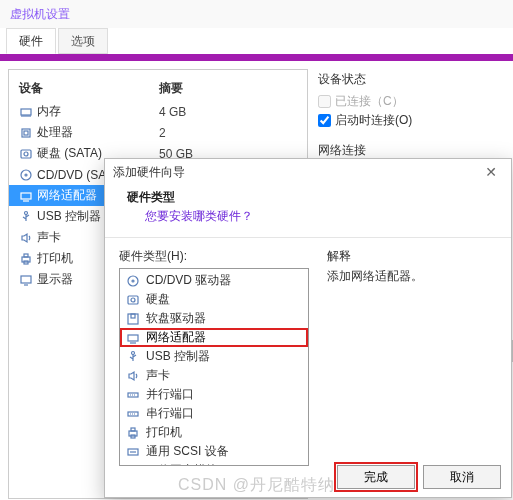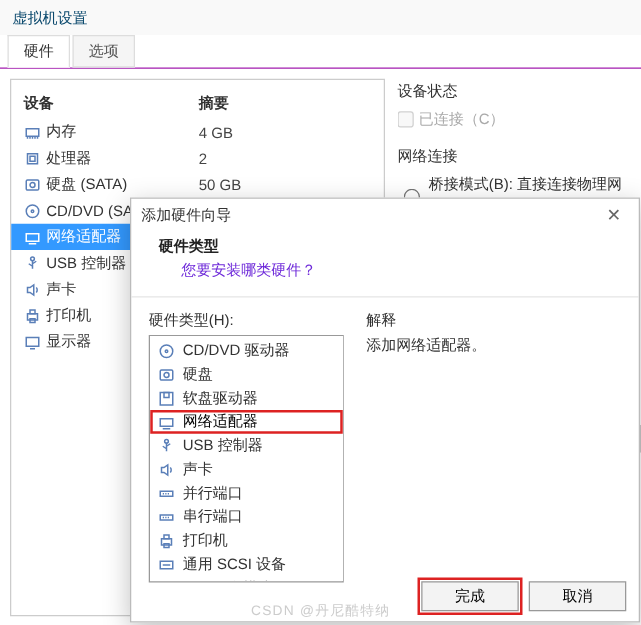--- a/index.html
+++ b/index.html
@@ -1,18 +1,18 @@
 <!DOCTYPE html>
 <html><head>
 <meta charset="utf-8">
 <style>
   * { box-sizing: border-box; font-family: "Microsoft YaHei", "Segoe UI", Tahoma, sans-serif; }
   body { margin: 0; width: 513px; height: 500px; background: #fff; font-size: 12px; color: #333; overflow: hidden; position: relative; }
-  .titlebar { height: 28px; line-height: 28px; padding-left: 10px; color: #0c4a6e; background: #f9f9f9; }
-  .tabs { display: flex; padding-left: 6px; border-bottom: 1px solid #a21caf; background: #fff; }
+  .titlebar { height: 28px; line-height: 28px; padding-left: 10px; color: #8b5cf6; background: #f9f9f9; }
+  .tabs { display: flex; padding-left: 6px; border-bottom: 7px solid #a21caf; background: #fff; }
   .tab { padding: 4px 12px 3px 12px; margin-right: 2px; border: 1px solid #ddd; border-bottom: 1px solid #fff; background: #fff; cursor: pointer; }
   .tab.inactive { background: #f5f5f5; border-bottom: 1px solid #ddd; color: #555; }
   .main-row { display: flex; padding: 8px; gap: 10px; align-items: flex-start; }
   .left-box { border: 1px solid #ccc; padding: 6px 0 6px 0; width: 300px; height: 430px; }
   .lh { display: flex; padding: 4px 10px; font-weight: 700; color: #333; }
   .lh .c1 { width: 140px; }
   .device-list .row { display: flex; padding: 2px 10px; align-items: center; }
   .device-list .c1 { width: 140px; display: flex; align-items: center; gap: 4px; }
   .device-list .c2 { color: #444; }
   .selected { background: #3399ff; color: #fff; }
@@ -27,32 +27,32 @@
   .radio-row { display: flex; align-items: center; gap: 4px; padding: 1px 0; }
 
   
   .wizard { position: absolute; left: 104px; top: 158px; width: 408px; height: 340px; background: #fff; border: 1px solid #bbb; box-shadow: 0 6px 20px rgba(0,0,0,0.25); }
   .wiz-title { height: 26px; display: flex; align-items: center; padding: 0 8px; font-size: 12px; color: #333; }
   .wiz-title .x { margin-left: auto; width: 24px; text-align: center; color: #666; cursor: pointer; font-size: 14px; }
   .wiz-head { padding: 4px 18px 12px 22px; border-bottom: 1px solid #e5e5e5; }
   .wiz-head .h1 { font-weight: bold; color: #222; margin-bottom: 2px; }
   .wiz-head .h2 { color: #6d28d9; padding-left: 18px; }
   .wiz-body { display: flex; padding: 10px 14px 0 14px; gap: 18px; height: 228px; }
-  .wiz-left { width: 156px; display:flex; flex-direction:column;justify-content:center; }
+  .wiz-left { width: 190px; display:flex; flex-direction:column;justify-content:center; }
   .wiz-right { flex: 1; }
   .lbl { margin-bottom: 3px; }
   .hw-list { border: 1px solid #999; flex:1; overflow-y: auto; background: #fff; padding: 2px 0; }
   .hw-item { display: flex; align-items: center; gap: 6px; padding: 1px 6px; cursor: pointer; }
   .hw-item.sel { outline: 2px solid #d22; outline-offset: -2px; color: #000; }
   .expl { color: #333; }
   .wiz-foot { position: absolute; bottom: 8px; right: 10px; display: flex; gap: 8px; }
   .btn { min-width: 78px; height: 24px; border: 1px solid #999; background: #f3f3f3; cursor: pointer; font-size: 12px; }
   .btn-primary { outline: 2px solid #d22; outline-offset: 1px; }
   .side-btn { position:absolute; right:0; top:340px; width:28px; height:22px; border:1px solid #ccc; background:#f6f6f6; text-align:center; line-height:20px; }
-  .watermark { position:absolute; bottom:4px; left:50%; transform:translateX(-50%); color:#ccc; font-size:11px; letter-spacing:1px; }
+  .watermark { position:absolute; bottom:4px; left:50%; transform:translateX(-50%); color:#ccc; font-size:16px; letter-spacing:1px; }
 </style>
 </head>
 <body>
 
 <div class="titlebar">虚拟机设置</div>
 
 <div class="tabs">
   <div class="tab">硬件</div>
   <div class="tab inactive">选项</div>
 </div>
@@ -176,20 +176,24 @@
       </div>
   </div>
 
   <div class="right-col">
     <div>
       <div class="group-title">设备状态</div>
       <label class="chk">
         <input type="checkbox" disabled="" style="">
         <span class="disabled">已连接（C）</span>
       </label>
+      <label class="chk">
+        <input type="checkbox" checked="" style="">
+        <span>启动时连接(O)</span>
+      </label>
     </div>
 
     <div>
       <div class="group-title">网络连接</div>
       <label class="radio-row">
         <input type="radio" style="">
         <span>桥接模式(B): 直接连接物理网络</span>
       </label>
     </div>
   </div>

